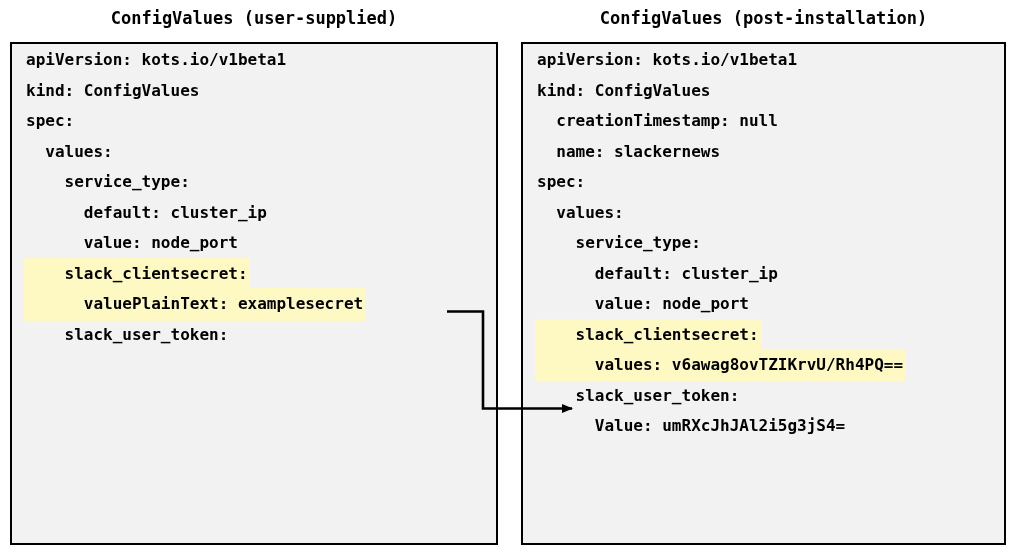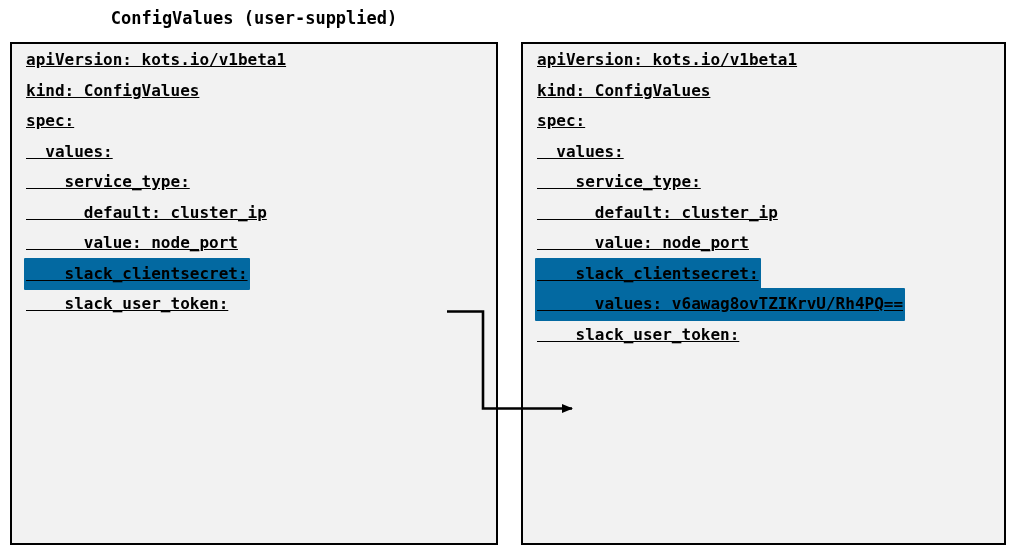--- a/index.html
+++ b/index.html
@@ -65,24 +65,23 @@
     font-size: 16px;
     font-weight: bold;
     color: #000000;
     white-space: pre;
     padding-left: 12px;
   }
   .code-line .txt {
     display: inline-block;
     padding: 1px 2px;
     border-radius: 1px;
-    text-decoration: underline;
   }
   .code-line.hl .txt {
-    background: #0369a1;
+    background: #fef9c3;
   }
 
   
   #connector {
     position: absolute;
     left: 0; top: 0;
     width: 1019px;
     height: 559px;
     pointer-events: none;
   }
@@ -97,37 +96,42 @@
   <div class="code-box" id="box-left">
     <div class="code-lines" id="lines-left">
         <div class="code-line"><span class="txt">apiVersion: kots.io/v1beta1</span></div>
         <div class="code-line"><span class="txt">kind: ConfigValues</span></div>
         <div class="code-line"><span class="txt">spec:</span></div>
         <div class="code-line"><span class="txt">  values:</span></div>
         <div class="code-line"><span class="txt">    service_type:</span></div>
         <div class="code-line"><span class="txt">      default: cluster_ip</span></div>
         <div class="code-line"><span class="txt">      value: node_port</span></div>
         <div class="code-line hl"><span class="txt">    slack_clientsecret:</span></div>
+        <div class="code-line hl"><span class="txt">      valuePlainText: examplesecret</span></div>
         <div class="code-line"><span class="txt">    slack_user_token:</span></div>
       </div>
   </div>
 
+  <div class="panel-title" id="title-right">ConfigValues (post-installation)</div>
 
   <div class="code-box" id="box-right">
     <div class="code-lines" id="lines-right">
         <div class="code-line"><span class="txt">apiVersion: kots.io/v1beta1</span></div>
         <div class="code-line"><span class="txt">kind: ConfigValues</span></div>
+        <div class="code-line"><span class="txt">  creationTimestamp: null</span></div>
+        <div class="code-line"><span class="txt">  name: slackernews</span></div>
         <div class="code-line"><span class="txt">spec:</span></div>
         <div class="code-line"><span class="txt">  values:</span></div>
         <div class="code-line"><span class="txt">    service_type:</span></div>
         <div class="code-line"><span class="txt">      default: cluster_ip</span></div>
         <div class="code-line"><span class="txt">      value: node_port</span></div>
         <div class="code-line hl"><span class="txt">    slack_clientsecret:</span></div>
         <div class="code-line hl"><span class="txt">      values: v6awag8ovTZIKrvU/Rh4PQ==</span></div>
         <div class="code-line"><span class="txt">    slack_user_token:</span></div>
+        <div class="code-line"><span class="txt">      Value: umRXcJhJAl2i5g3jS4=</span></div>
       </div>
   </div>
 
   <svg id="connector" viewBox="0 0 1019 559">
     <defs>
       <marker id="arrowhead" markerWidth="11" markerHeight="9" refX="10" refY="4.5" orient="auto" markerUnits="userSpaceOnUse">
         <path d="M0,0 L11,4.5 L0,9 z" fill="#000000"></path>
       </marker>
     </defs>
     <path d="M447,311.5 L483,311.5 L483,408.5 L572,408.5" fill="none" stroke="#000000" stroke-width="2.6" marker-end="url(#arrowhead)"></path>

